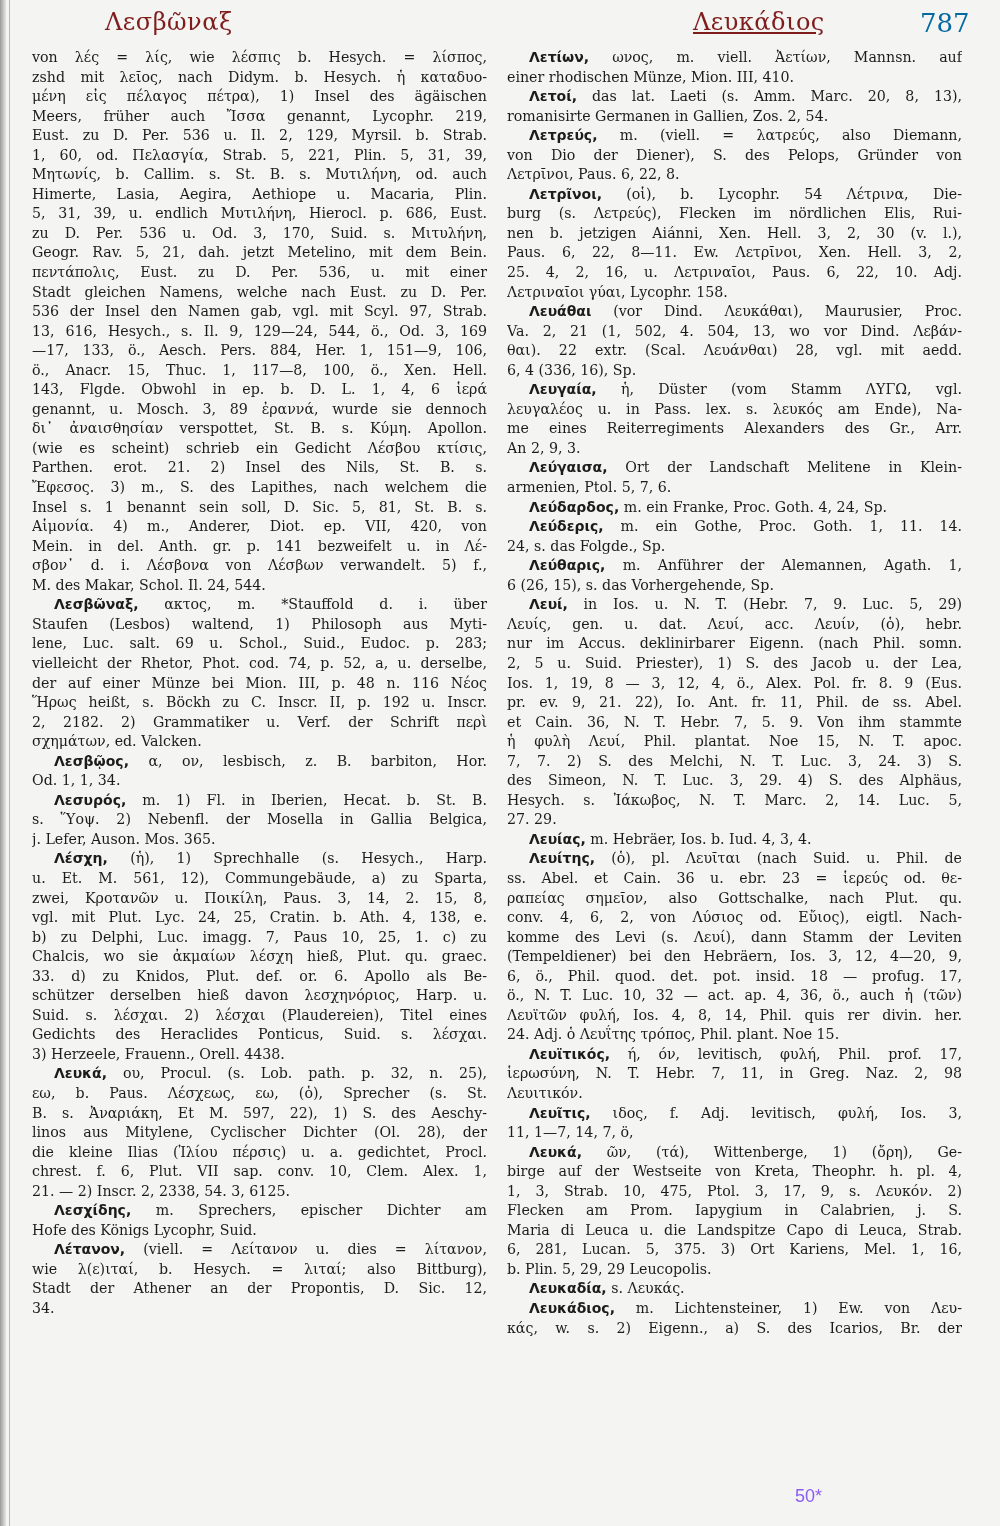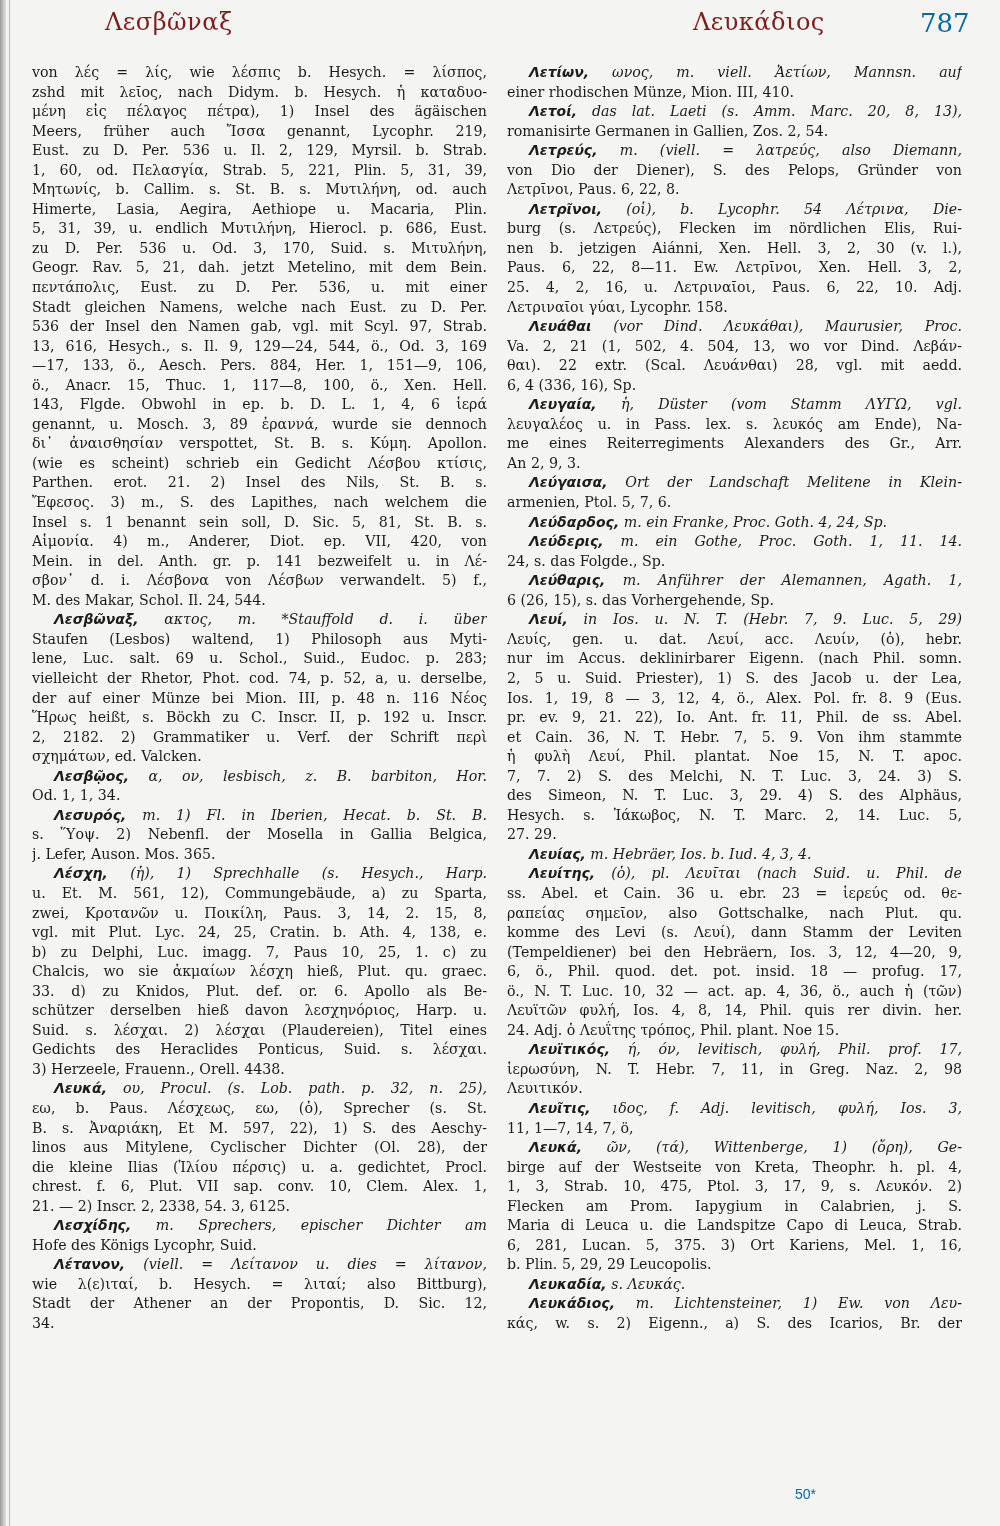--- a/index.html
+++ b/index.html
@@ -15,36 +15,36 @@
     background:linear-gradient(to right,#9a9a9a,#e6e6e4);
   }
   .binding-line {
     position:absolute; left:9px; top:0; width:1px; height:1526px; background:#b9b9b9;
   }
   .running-head {
     position:absolute; top:8px; font-family:"DejaVu Serif", serif;
     font-size:24px; color:#7f1d1d; letter-spacing:0.5px;
   }
   #head-left { left:105px; }
-  #head-right { left:693px; }
+  #head-right { left:693px;text-decoration:underline; }
   #page-number { position:absolute; top:8px; left:920px; font-size:26px; color:#0369a1; }
   .column {
-    position:absolute; top:63px; width:455px;
+    position:absolute; top:48px; width:455px;
   }
   #col-left { left:32px; }
   #col-right { left:507px; }
   .line {
     height:19.55px; line-height:19.55px; font-size:14.2px;
     white-space:nowrap; overflow:hidden; text-align:justify;
     text-align-last:justify;
   }
   .line.last { text-align-last:left; }
-  .line.indent { padding-left:22px;font-style:italic; }
+  .line.indent { padding-left:22px; }
   .hw { font-weight:bold; font-family:"DejaVu Sans", sans-serif; font-size:14px; }
-  #signature { position:absolute; top:1486px; left:795px; font-size:14px; font-family:"Liberation Sans", sans-serif; color:#0369a1; }
+  #signature { position:absolute; top:1486px; left:795px; font-size:18px; font-family:"Liberation Sans", sans-serif; color:#8b5cf6; }
 </style>
 </head>
 <body>
 
 <div class="binding"></div>
 <div class="binding-line"></div>
 
 <div id="head-left" class="running-head">Λεσβῶναξ</div>
 <div id="head-right" class="running-head">Λευκάδιος</div>
 <div id="page-number">787</div>
@@ -154,20 +154,21 @@
     <div class="line"><span>et Cain. 36, N. T. Hebr. 7, 5. 9.  Von ihm stammte</span></div>
     <div class="line"><span>ἡ φυλὴ Λευί, Phil. plantat. Noe 15, N. T. apoc.</span></div>
     <div class="line"><span>7, 7.  2) S. des Melchi, N. T. Luc. 3, 24.  3) S.</span></div>
     <div class="line"><span>des Simeon, N. T. Luc. 3, 29.  4) S. des Alphäus,</span></div>
     <div class="line"><span>Hesych. s. Ἰάκωβος, N. T. Marc. 2, 14. Luc. 5,</span></div>
     <div class="line last"><span>27. 29.</span></div>
     <div class="line indent last"><span class="hw">Λευίας,</span><span> m. Hebräer, Ios. b. Iud. 4, 3, 4.</span></div>
     <div class="line indent"><span class="hw">Λευίτης,</span><span> (ὁ), pl. Λευῖται (nach Suid. u. Phil. de</span></div>
     <div class="line"><span>ss. Abel. et Cain. 36 u. ebr. 23 = ἱερεύς od. θε-</span></div>
     <div class="line"><span>ραπείας σημεῖον, also Gottschalke, nach Plut. qu.</span></div>
+    <div class="line"><span>conv. 4, 6, 2, von Λύσιος od. Εὔιος), eigtl. Nach-</span></div>
     <div class="line"><span>komme des Levi (s. Λευί), dann Stamm der Leviten</span></div>
     <div class="line"><span>(Tempeldiener) bei den Hebräern, Ios. 3, 12, 4—20, 9,</span></div>
     <div class="line"><span>6, ö., Phil. quod. det. pot. insid. 18 — profug. 17,</span></div>
     <div class="line"><span>ö., N. T. Luc. 10, 32 — act. ap. 4, 36, ö., auch ἡ (τῶν)</span></div>
     <div class="line"><span>Λευϊτῶν φυλή, Ios. 4, 8, 14, Phil. quis rer divin. her.</span></div>
     <div class="line last"><span>24. Adj. ὁ Λευΐτης τρόπος, Phil. plant. Noe 15.</span></div>
     <div class="line indent"><span class="hw">Λευϊτικός,</span><span> ή, όν, levitisch, φυλή, Phil. prof. 17,</span></div>
     <div class="line"><span>ἱερωσύνη, N. T. Hebr. 7, 11, in Greg. Naz. 2, 98</span></div>
     <div class="line last"><span>Λευιτικόν.</span></div>
     <div class="line indent"><span class="hw">Λευῖτις,</span><span> ιδος, f. Adj. levitisch, φυλή, Ios. 3,</span></div>

